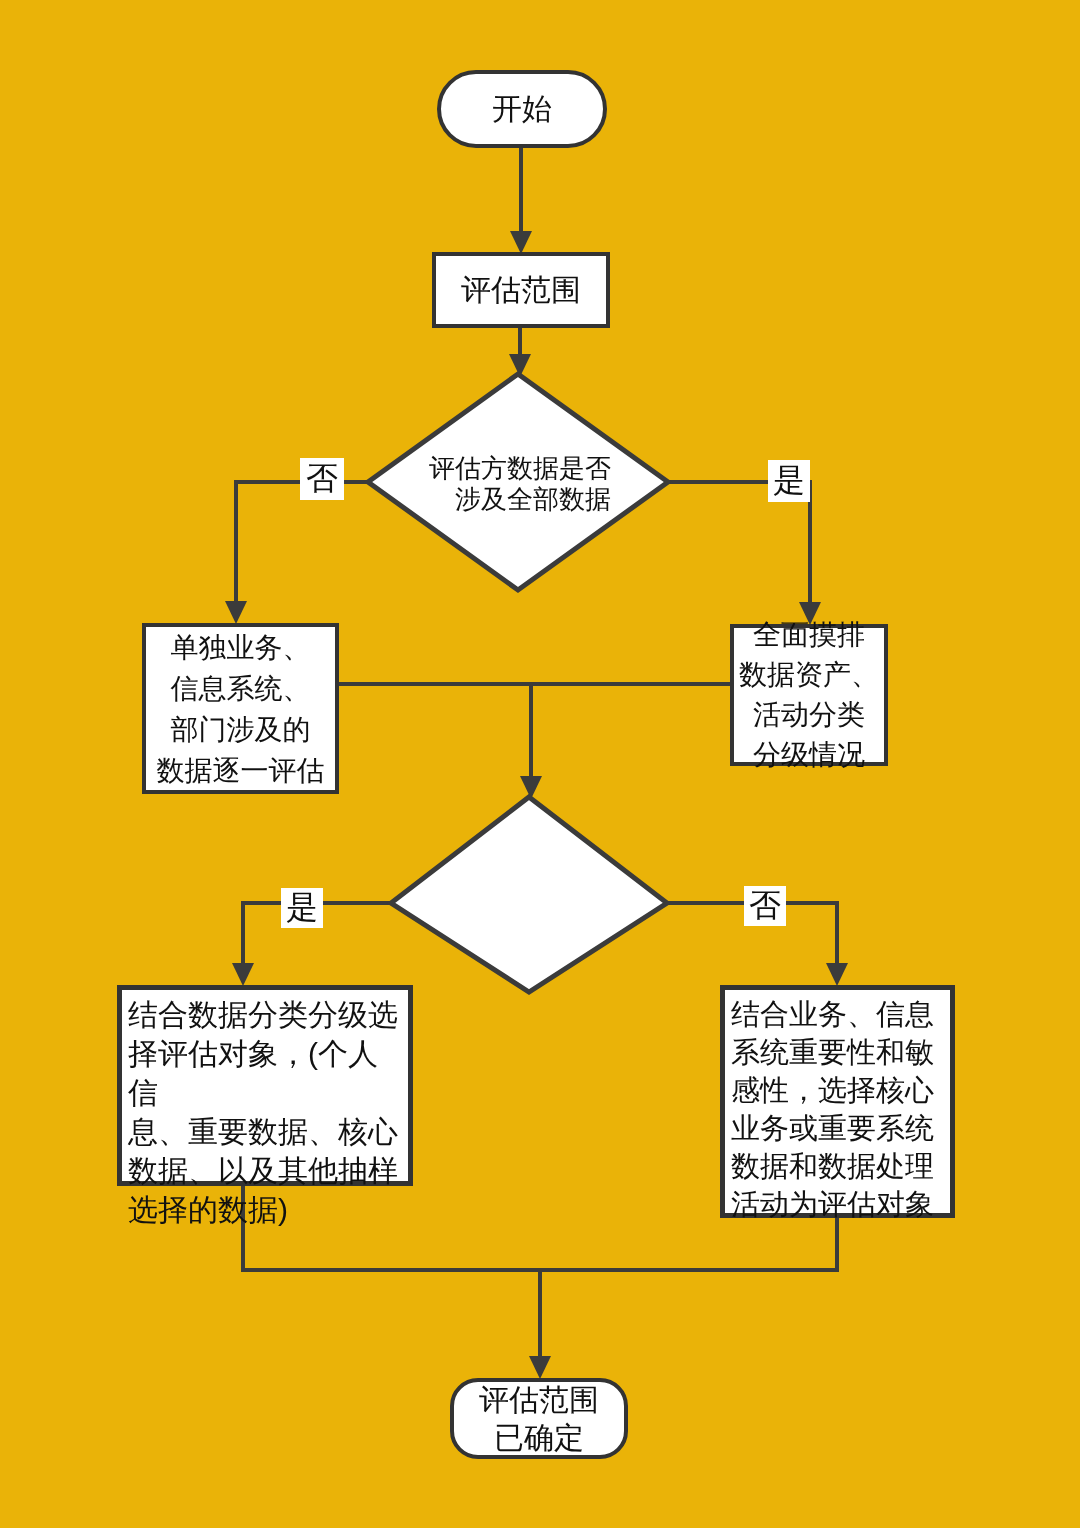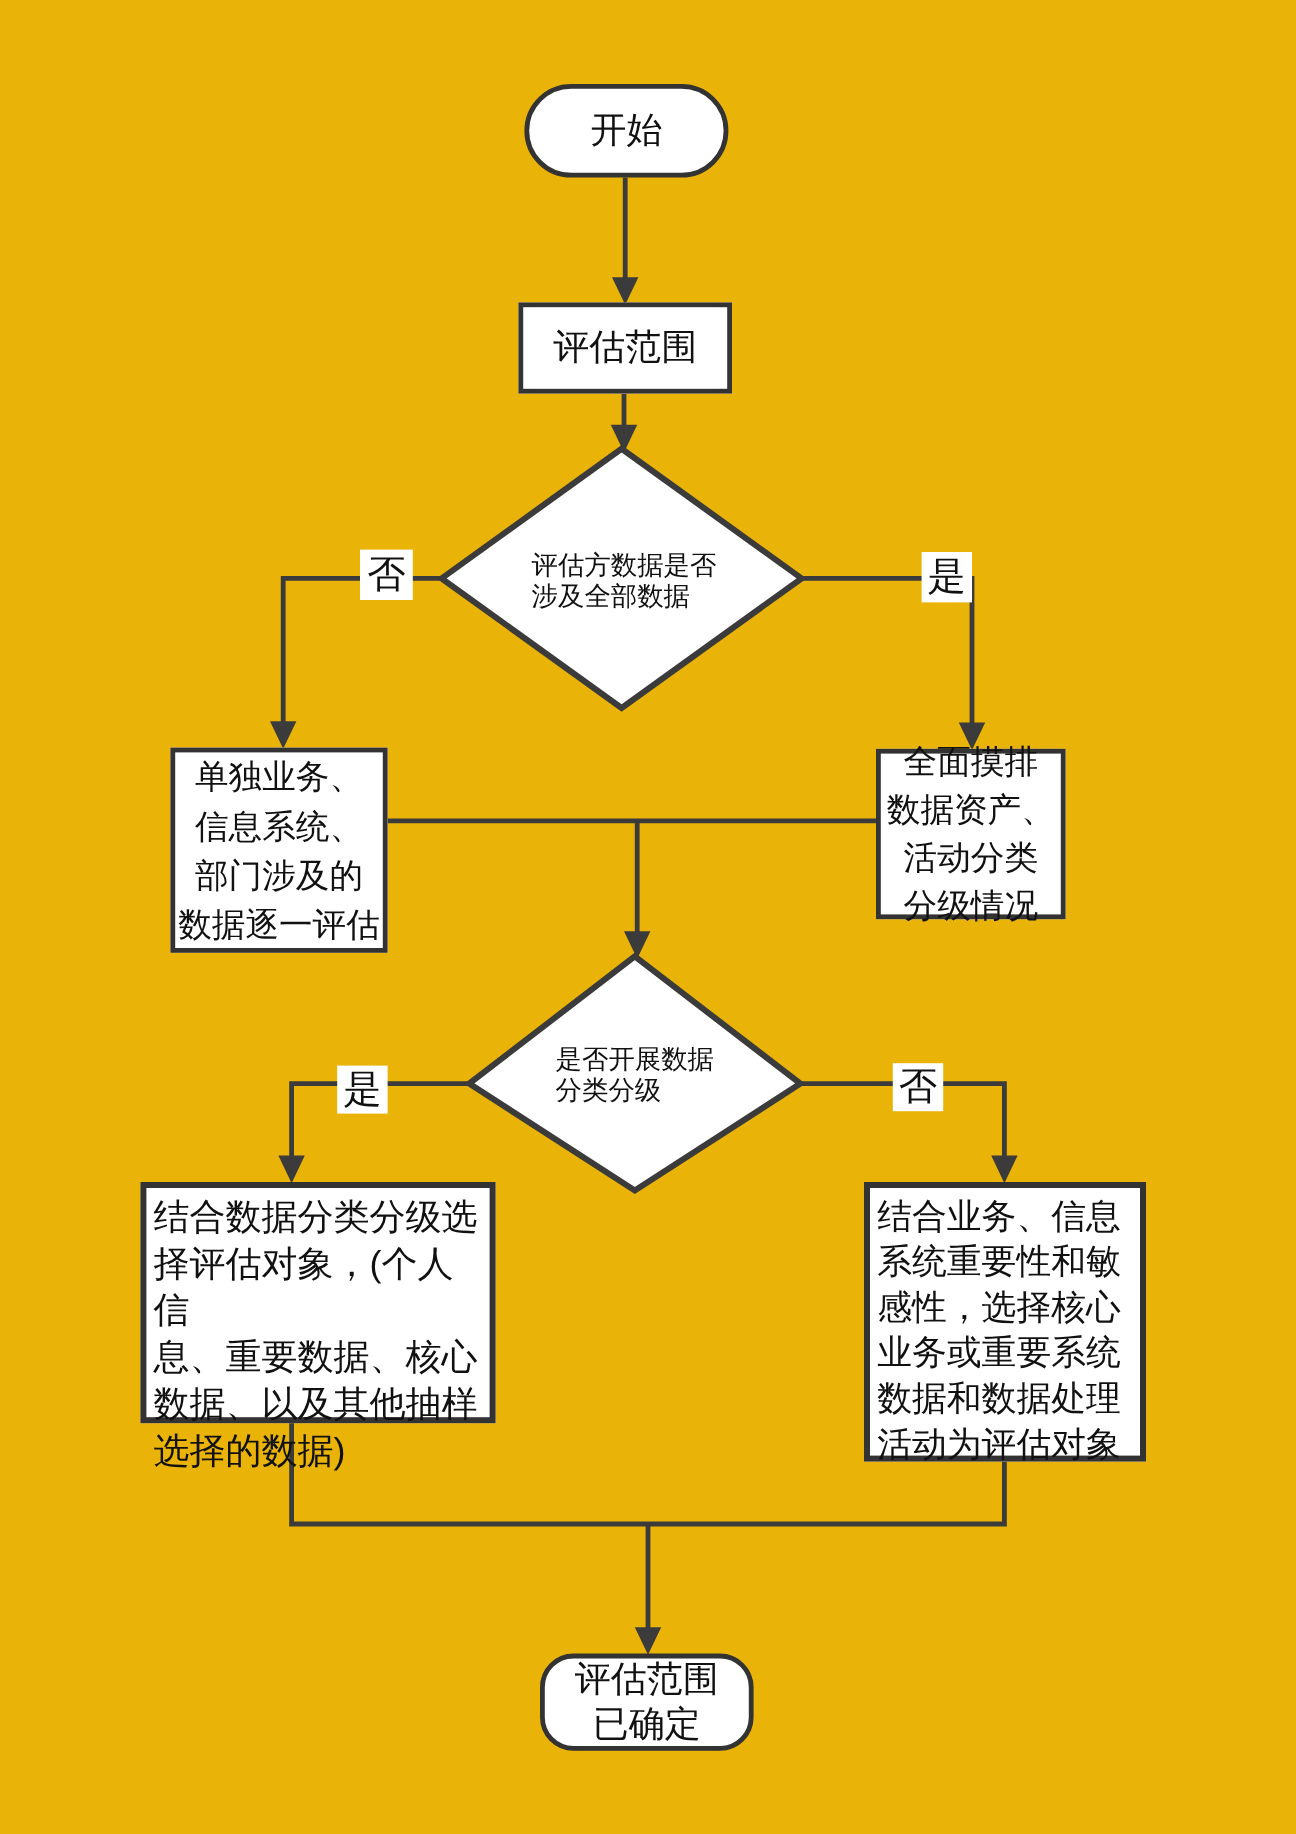--- a/index.html
+++ b/index.html
@@ -31,23 +31,23 @@
     font-size: 30px;
     color: #111111;
   }
   .terminator { border-radius: 40px; }
   .end-terminator { border-radius: 28px; line-height: 1.25; }
   .diamond-label {
     position: absolute;
     display: flex;
     align-items: center;
     justify-content: center;
-    text-align: left;
+    text-align: right;
     white-space: pre-line;
-    font-size: 22px;
+    font-size: 26px;
     line-height: 1.2;
     background: transparent;
     border: none;
   }
   .textbox {
     align-items: flex-start;
     justify-content: flex-start;
     text-align: left;
     border-width: 5px;
   }
@@ -58,21 +58,21 @@
     justify-content: center;
     background: #ffffff;
     font-size: 32px;
     color: #111111;
     padding: 0 3px;
   }
   
   .n-start   { left: 437px; top: 70px;  width: 170px; height: 78px; }
   .n-scope   { left: 432px; top: 252px; width: 178px; height: 76px; }
   .l-dec1    { left: 398px; top: 442px; width: 244px; height: 84px; }
-  .n-indiv   { left: 142px; top: 623px; width: 181px; height: 171px; font-size: 28px; line-height: 41px; padding: 0 0; }
+  .n-indiv   { left: 142px; top: 623px; width: 197px; height: 171px; font-size: 28px; line-height: 41px; padding: 0 0; }
   .n-survey  { left: 730px; top: 624px; width: 158px; height: 142px; font-size: 28px; line-height: 40px; padding: 2px 0; }
   .l-dec2    { left: 419px; top: 855px; width: 220px; height: 82px; }
   .n-class   { left: 117px; top: 985px; width: 296px; height: 201px; font-size: 30px; line-height: 39px; padding: 5px 6px; }
   .n-noclass { left: 720px; top: 985px; width: 235px; height: 233px; font-size: 29px; line-height: 38px; padding: 5px 6px; }
   .n-end     { left: 450px; top: 1378px; width: 178px; height: 81px; }
   .el-no1    { left: 300px; top: 458px; width: 44px; height: 42px; }
   .el-yes1   { left: 768px; top: 460px; width: 42px; height: 42px; }
   .el-yes2   { left: 281px; top: 888px; width: 42px; height: 40px; }
   .el-no2    { left: 744px; top: 886px; width: 42px; height: 40px; }
 </style>
@@ -138,24 +138,20 @@
 数据逐一评估</span>
   </div>
 
   <div class="node n-survey">
     <span>全面摸排
 数据资产、
 活动分类
 分级情况</span>
   </div>
 
-  <div class="diamond-label l-dec2">
-    <span>是否开展数据
-分类分级</span>
-  </div>
 
   <div class="edge-label el-yes2">
     <span>是</span>
   </div>
 
   <div class="edge-label el-no2">
     <span>否</span>
   </div>
 
   <div class="node textbox n-noclass">

